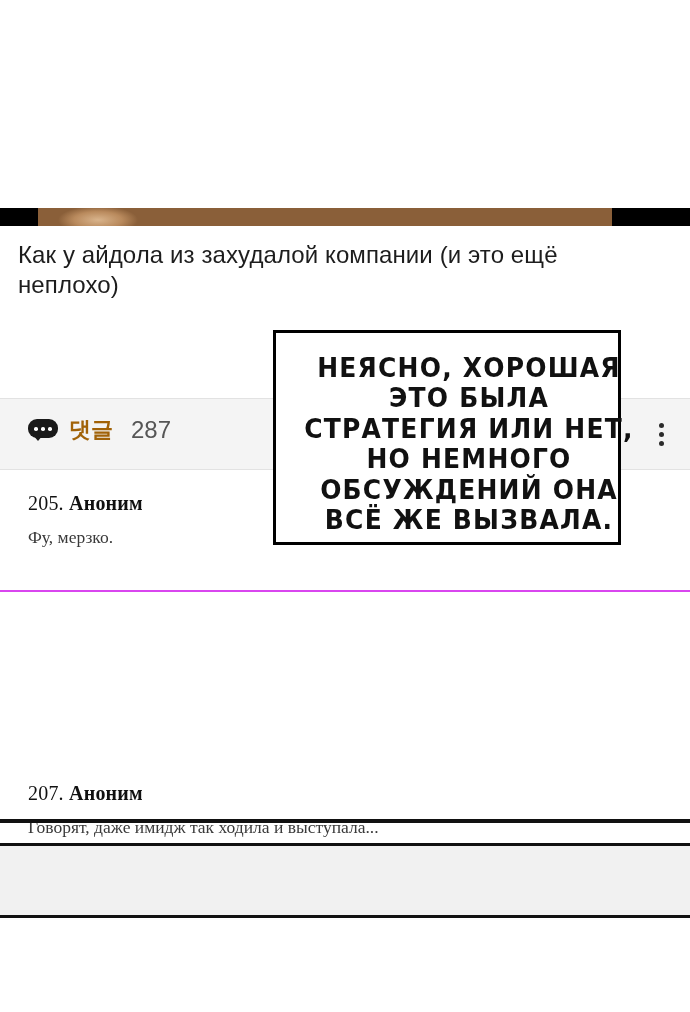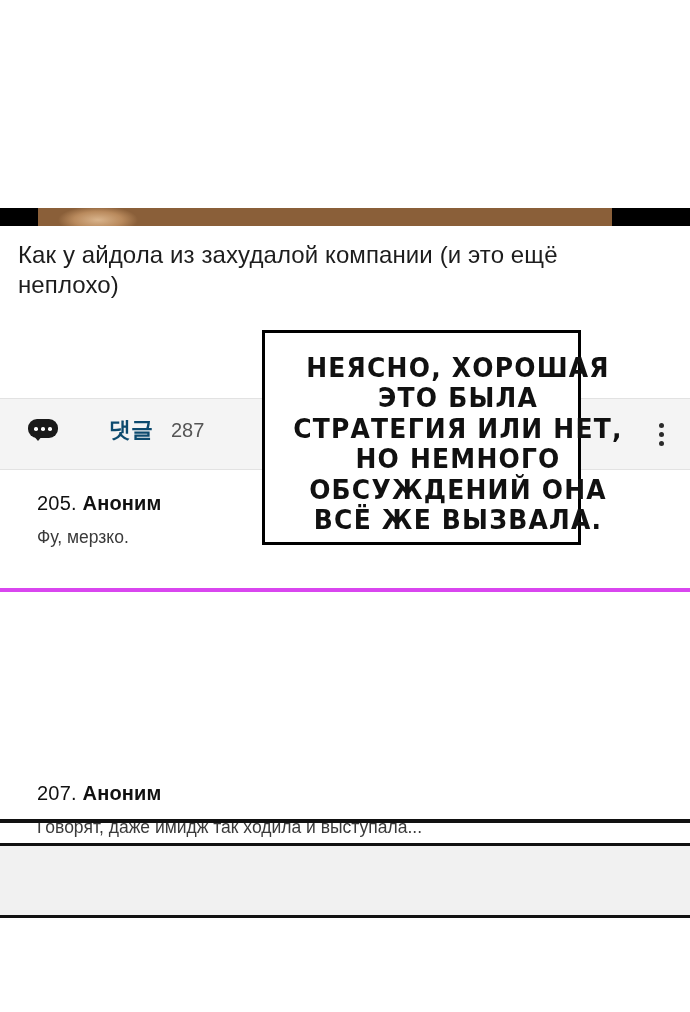--- a/index.html
+++ b/index.html
@@ -117,25 +117,24 @@
     border-radius: 50%;
     background: #ffffff;
   }
   .chat-icon .dot.d1 { left: 6px; }
   .chat-icon .dot.d2 { left: 13px; }
   .chat-icon .dot.d3 { left: 20px; }
 
   .comments-label {
     font-size: 22px;
     font-weight: 700;
-    color: #0c4a6e;
-    margin-left: 40px;
+    color: #a16207;
   }
   .comments-count {
-    font-size: 20px;
+    font-size: 24px;
     font-weight: 400;
     color: #555555;
     margin-left: 7px;
   }
   .comments-kebab {
     position: absolute;
     right: 26px;
     top: 24px;
     display: flex;
     flex-direction: column;
@@ -147,23 +146,24 @@
     height: 5px;
     border-radius: 50%;
     background: #2b2b2b;
   }
 
   
   .comment {
     position: absolute;
     left: 0;
     width: 690px;
-    border-bottom: 4px solid #d946ef;
+    border-bottom: 2px solid #d946ef;
     box-sizing: border-box;
-    padding: 0 37px;
+    padding: 0 28px;
+    font-family: Liberation Serif, serif;
   }
   .comment .cmt-head {
     font-size: 20px;
     font-weight: 700;
     color: #111111;
     letter-spacing: 0.2px;
   }
   .comment .cmt-num {
     font-weight: 400;
     color: #111111;
@@ -203,23 +203,23 @@
     left: 0;
     top: 918px;
     width: 690px;
     height: 94px;
     background: #ffffff;
   }
 
   
   .balloon {
     position: absolute;
-    left: 262px;
+    left: 273px;
     top: 330px;
-    width: 319px;
+    width: 348px;
     height: 215px;
     background: #ffffff;
     border: 3px solid #000000;
     box-sizing: border-box;
   }
   .balloon-text {
     position: absolute;
     left: 0;
     top: 24px;
     width: 386px;

